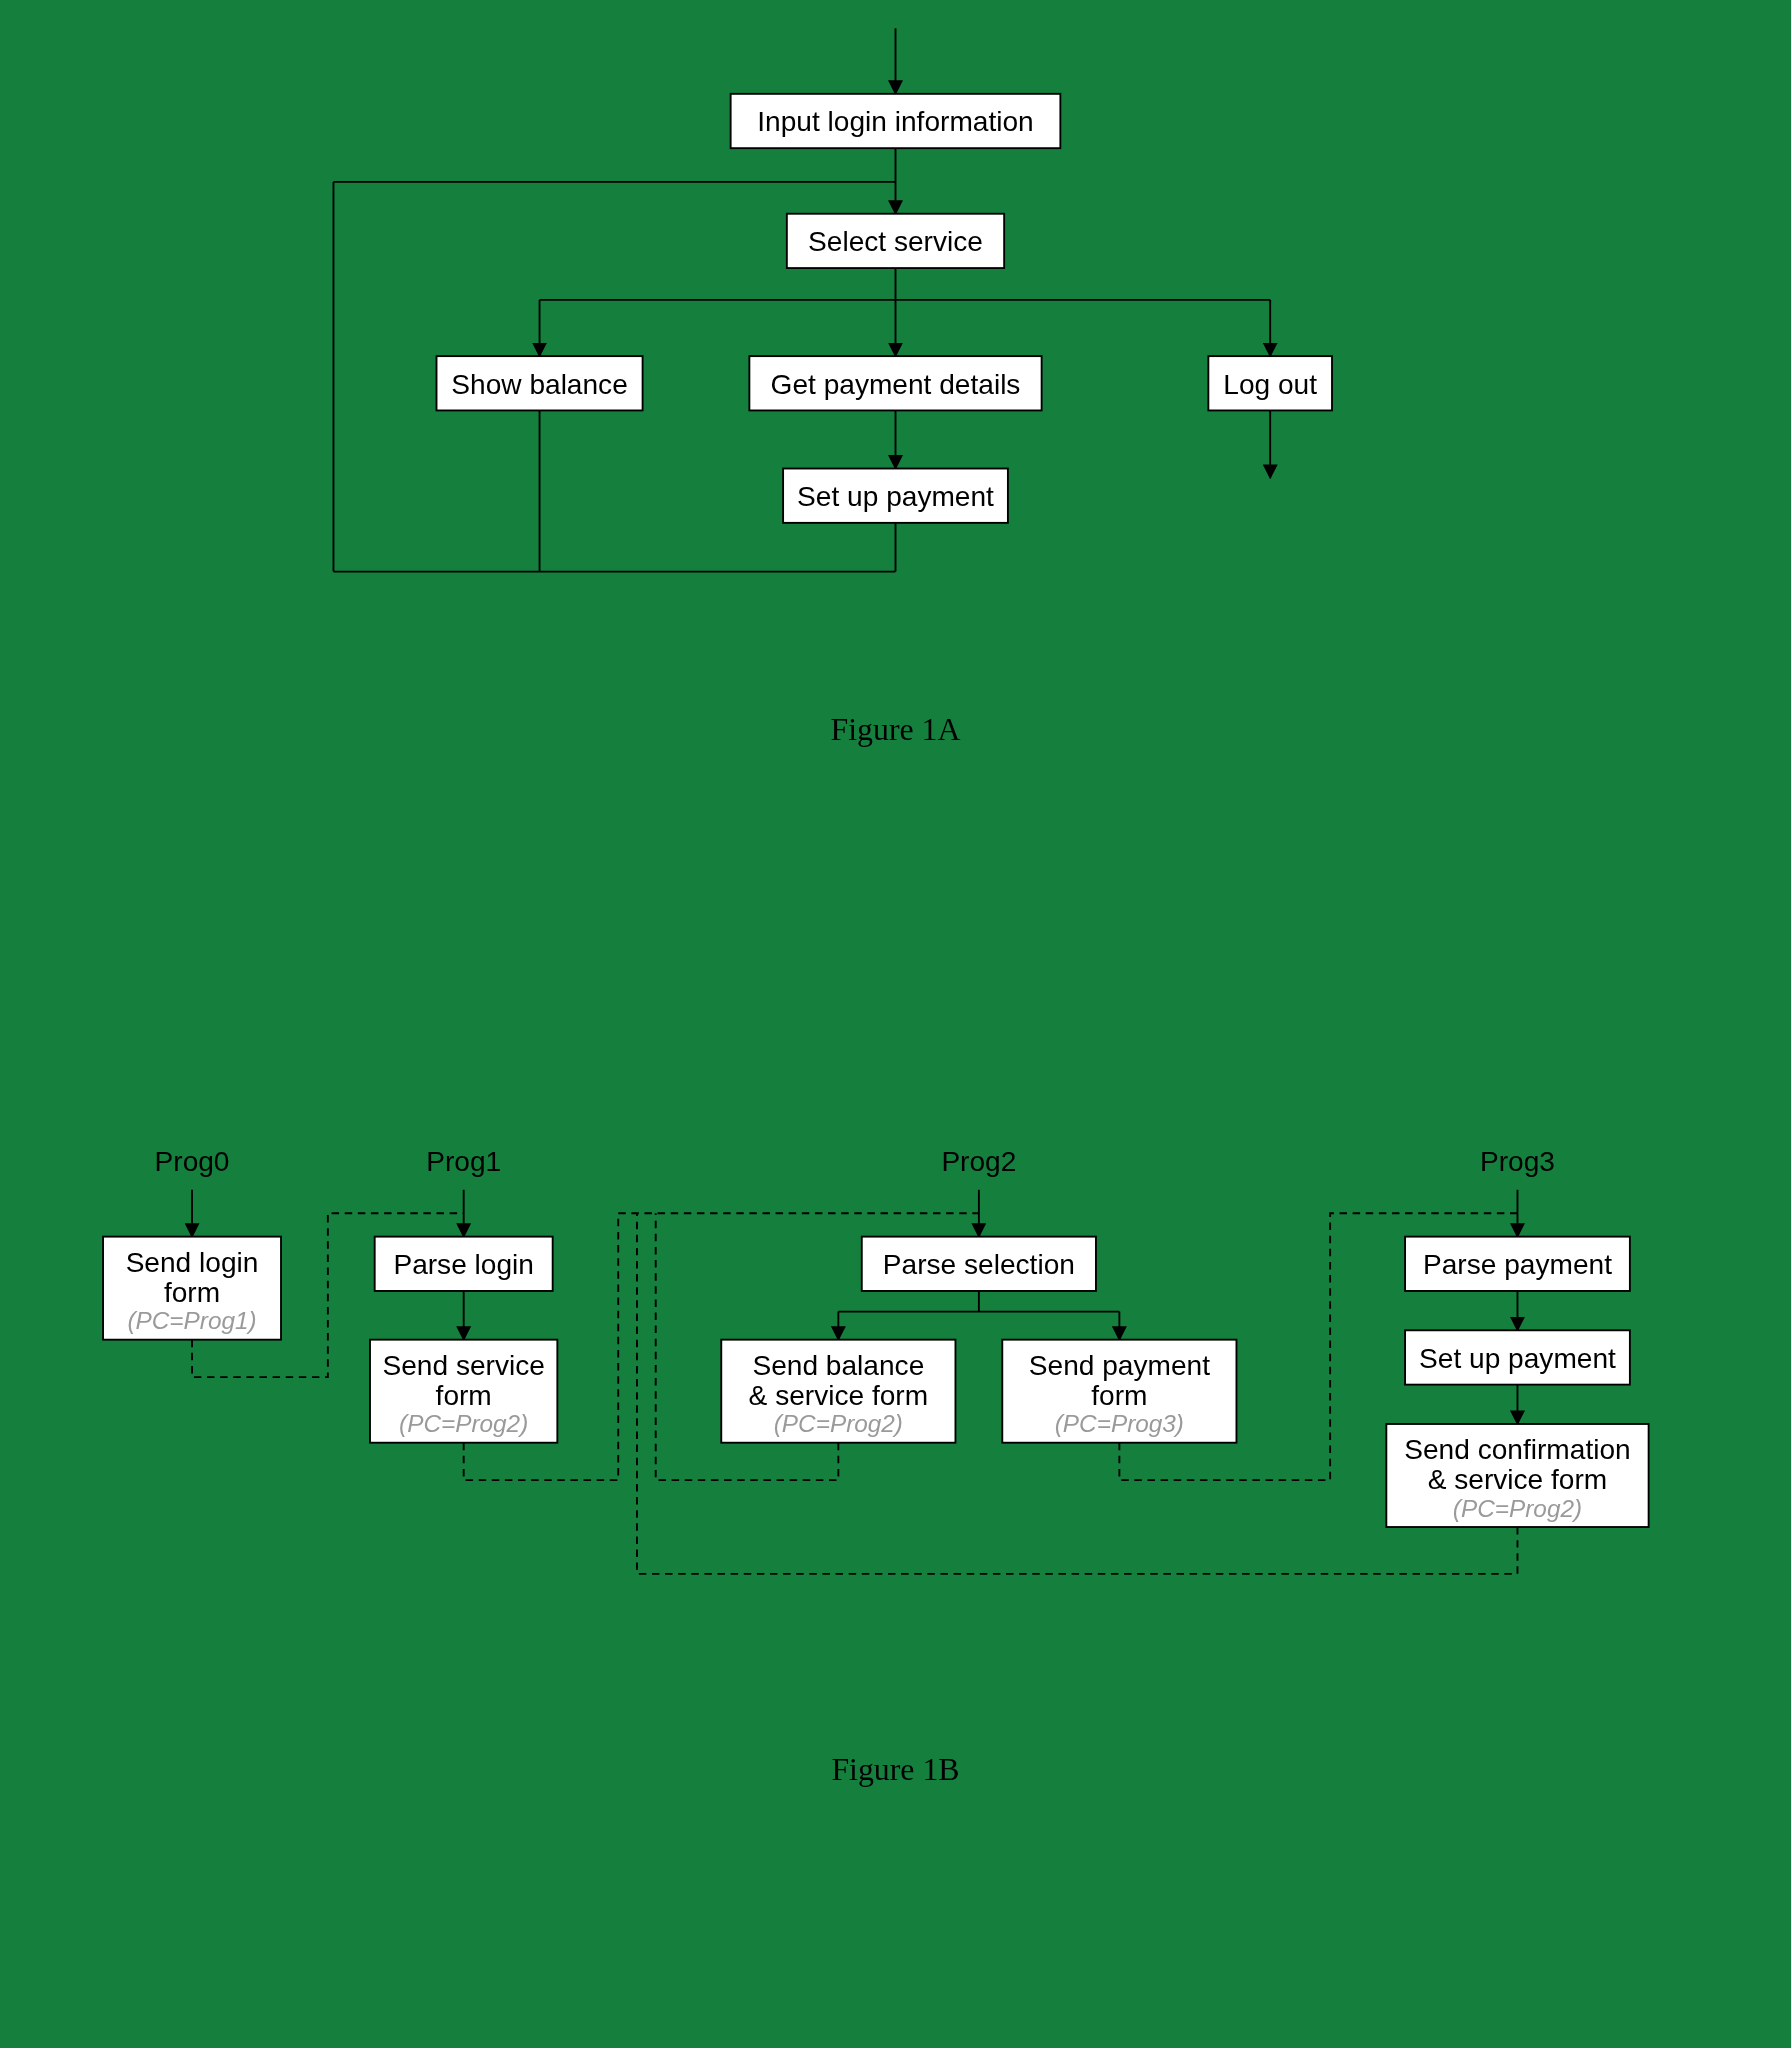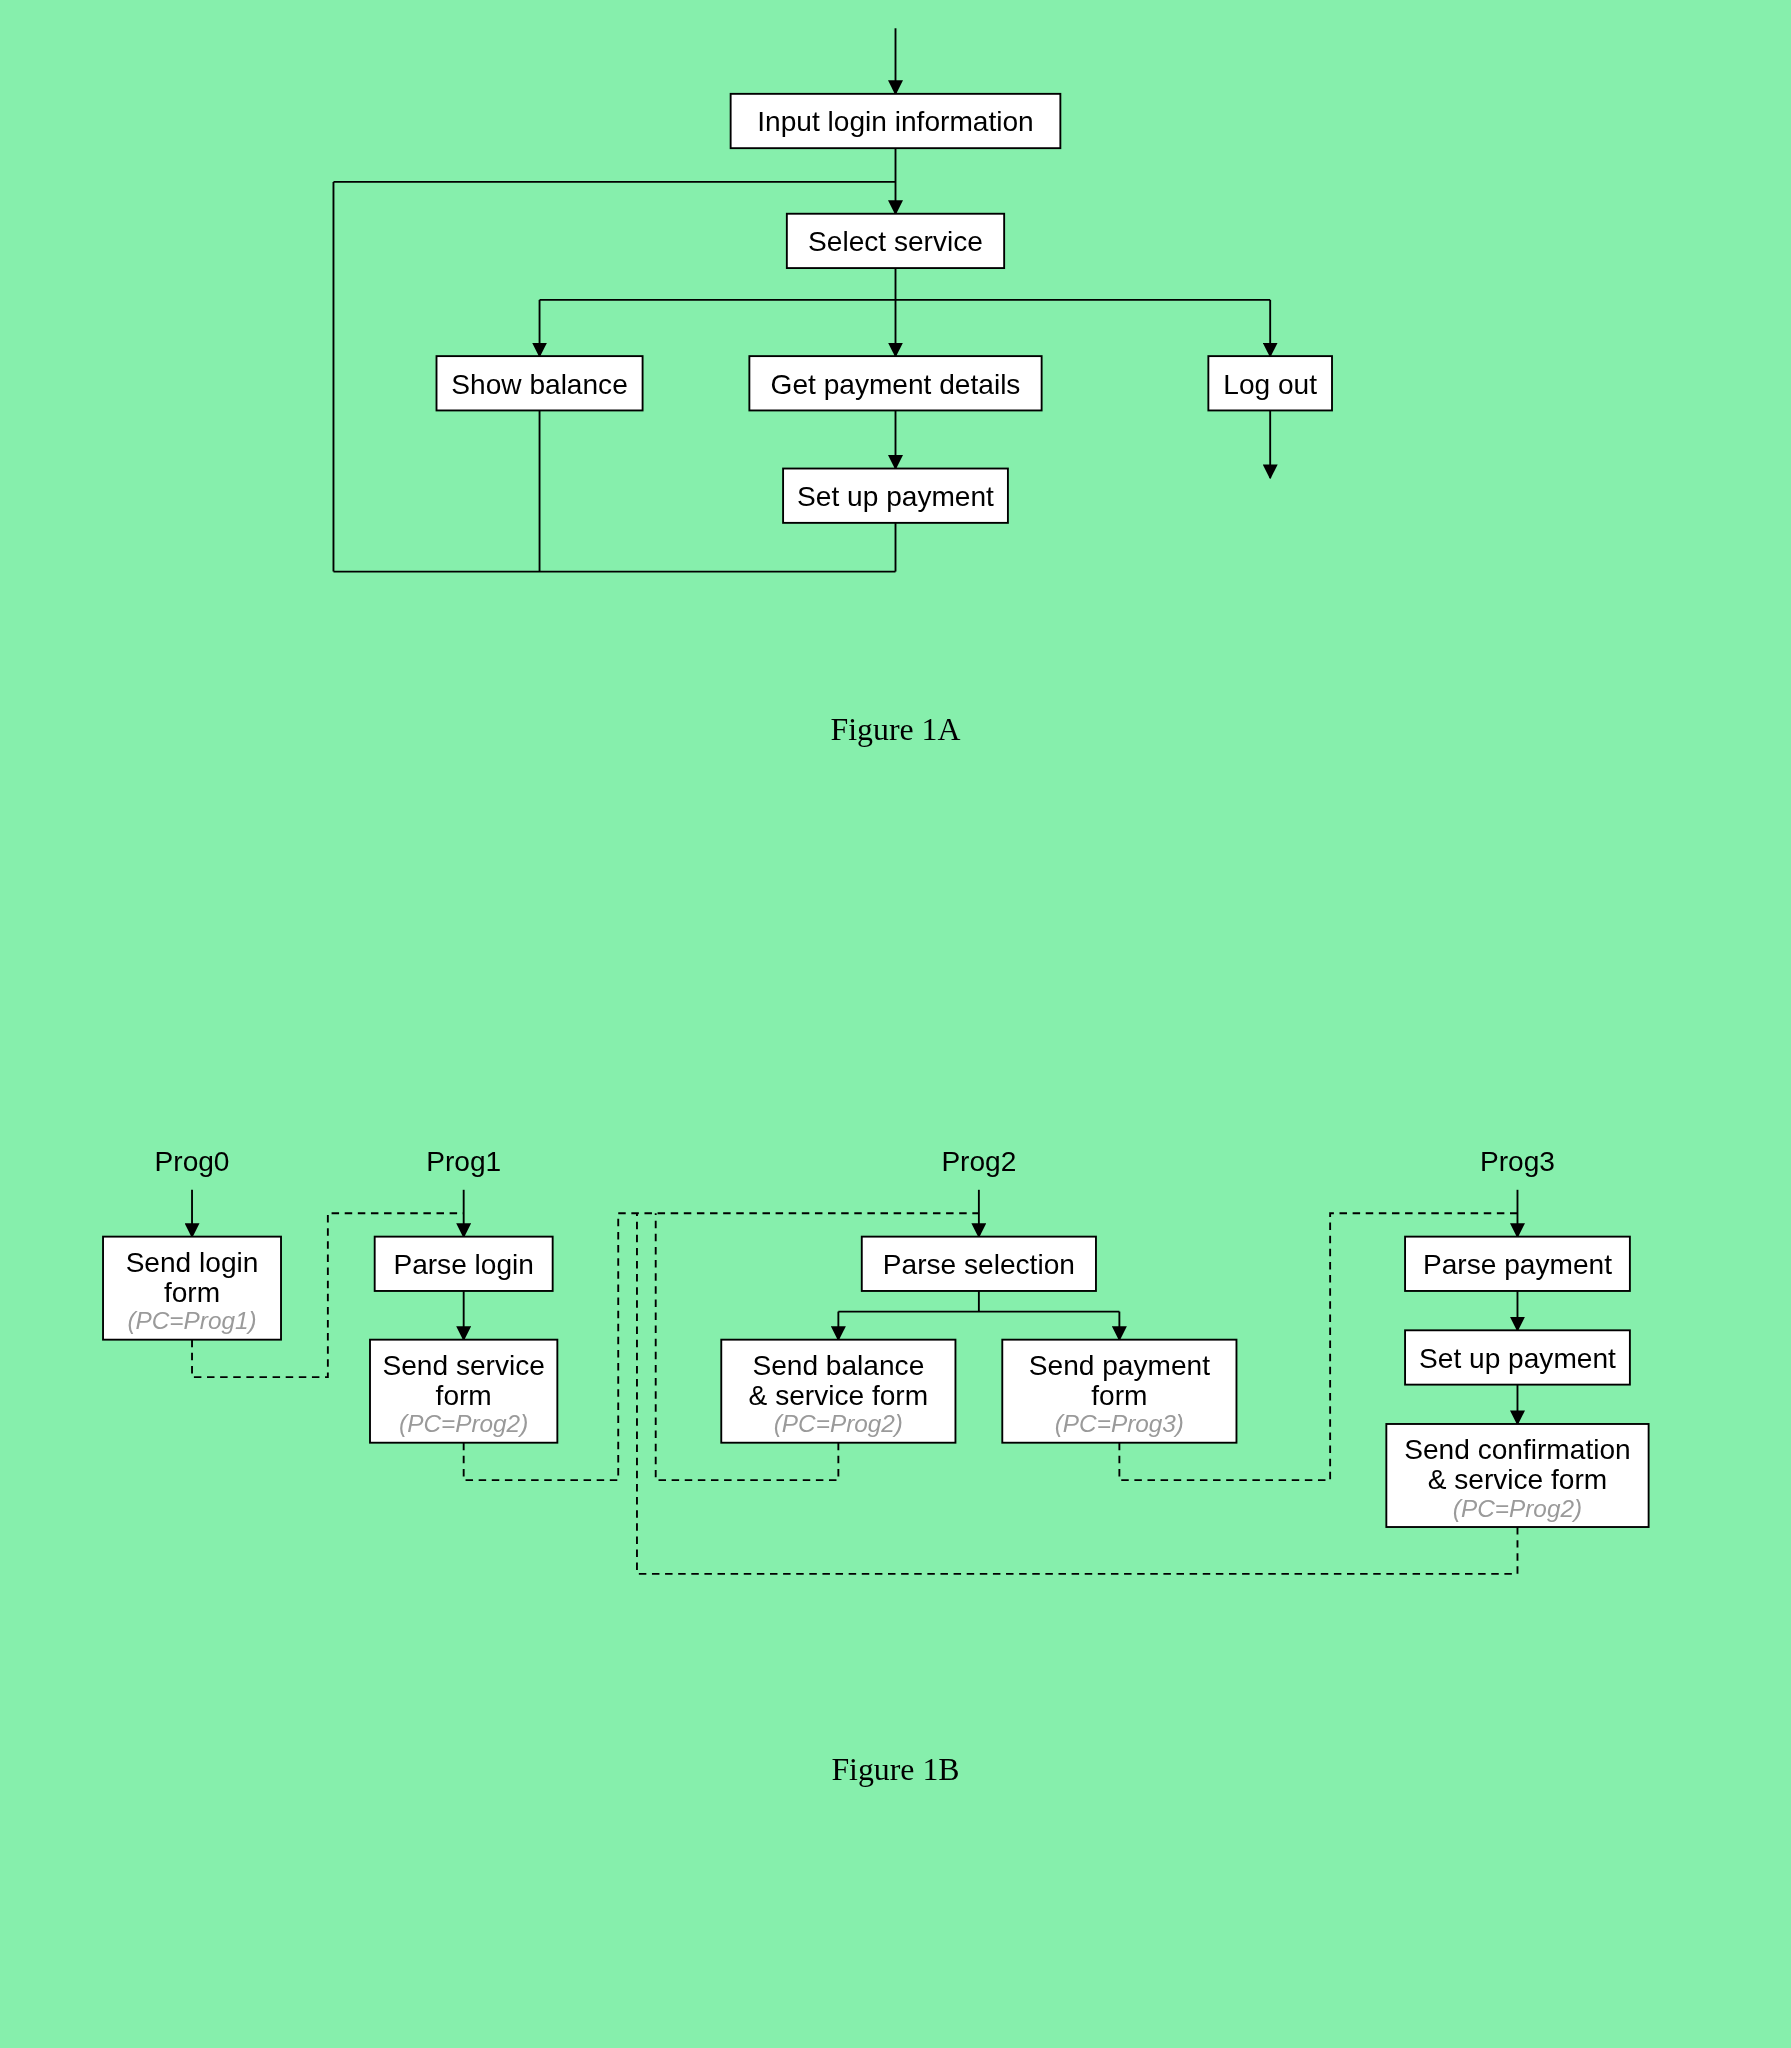--- a/index.html
+++ b/index.html
@@ -5,21 +5,21 @@
   html, body {
     margin: 0;
     padding: 0;
     background: #fff;
     font-family: "Times New Roman", Times, serif;
   }
   .page {
     width: 1791px;
     height: 2048px;
     position: relative;
-    background: #86efac;
+    background: #15803d;
   }
   svg { display: block; }
   .box-label {
     font-family: Arial, Helvetica, sans-serif;
     font-size: 30px;
     fill: #000;
     text-anchor: middle;
     dominant-baseline: middle;
   }
   .pc-label {

